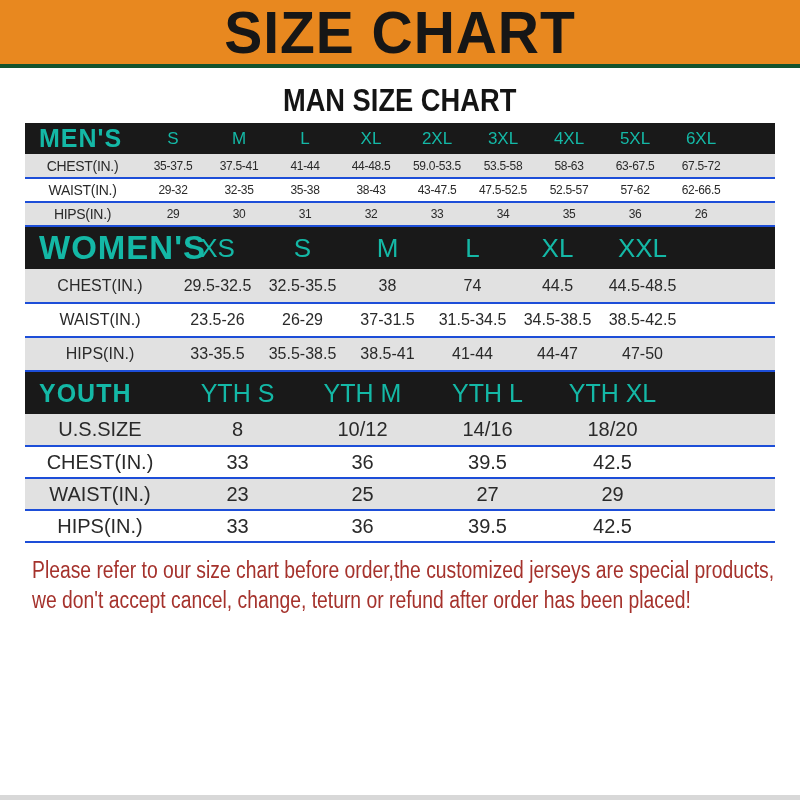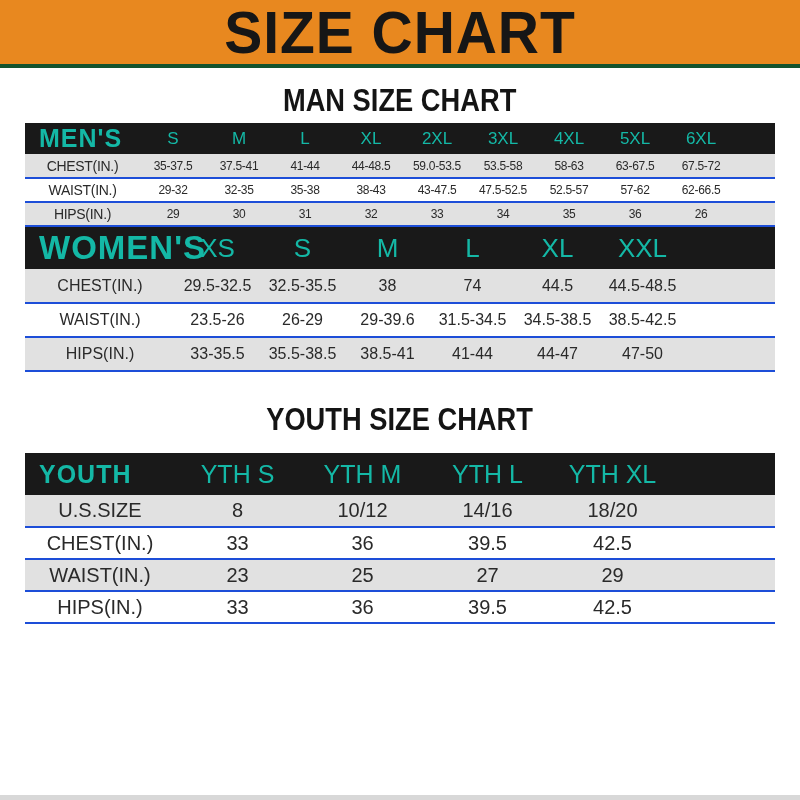--- a/index.html
+++ b/index.html
@@ -227,44 +227,41 @@
             <td class="val">38</td>
             <td class="val">74</td>
             <td class="val">44.5</td>
             <td class="val">44.5-48.5</td>
             <td class="spacer"></td>
           </tr>
           <tr>
             <td class="row-label">WAIST(IN.)</td>
             <td class="val">23.5-26</td>
             <td class="val">26-29</td>
-            <td class="val">29-39.6</td>
+            <td class="val">37-31.5</td>
             <td class="val">31.5-34.5</td>
             <td class="val">34.5-38.5</td>
             <td class="val">38.5-42.5</td>
             <td class="spacer"></td>
           </tr>
           <tr>
             <td class="row-label">HIPS(IN.)</td>
             <td class="val">33-35.5</td>
             <td class="val">35.5-38.5</td>
             <td class="val">38.5-41</td>
             <td class="val">41-44</td>
             <td class="val">44-47</td>
             <td class="val">47-50</td>
             <td class="spacer"></td>
           </tr>
         </tbody>
     </table>
   </section>
 
   <section class="sec-youth">
-    <h2 class="section-heading">
-      <span>YOUTH SIZE CHART</span>
-    </h2>
     <table class="size-table youth">
       <colgroup>
         <col style="width:150px">
         <col style="width:125px">
           <col style="width:125px">
         <col style="width:125px">
           <col style="width:125px">
         <col style="width:100px">
       </colgroup>
       <thead>
@@ -307,16 +304,20 @@
             <td class="val">33</td>
             <td class="val">36</td>
             <td class="val">39.5</td>
             <td class="val">42.5</td>
             <td class="spacer"></td>
           </tr>
         </tbody>
     </table>
   </section>
 
+  <footer class="notice">
+    <p>Please refer to our size chart before order,the customized jerseys are special products,</p>
+    <p>we don't accept cancel, change, teturn or refund after order has been placed!</p>
+  </footer>
 
   <div class="bottom-strip"></div>
 
 </div>
 
 </body></html>

